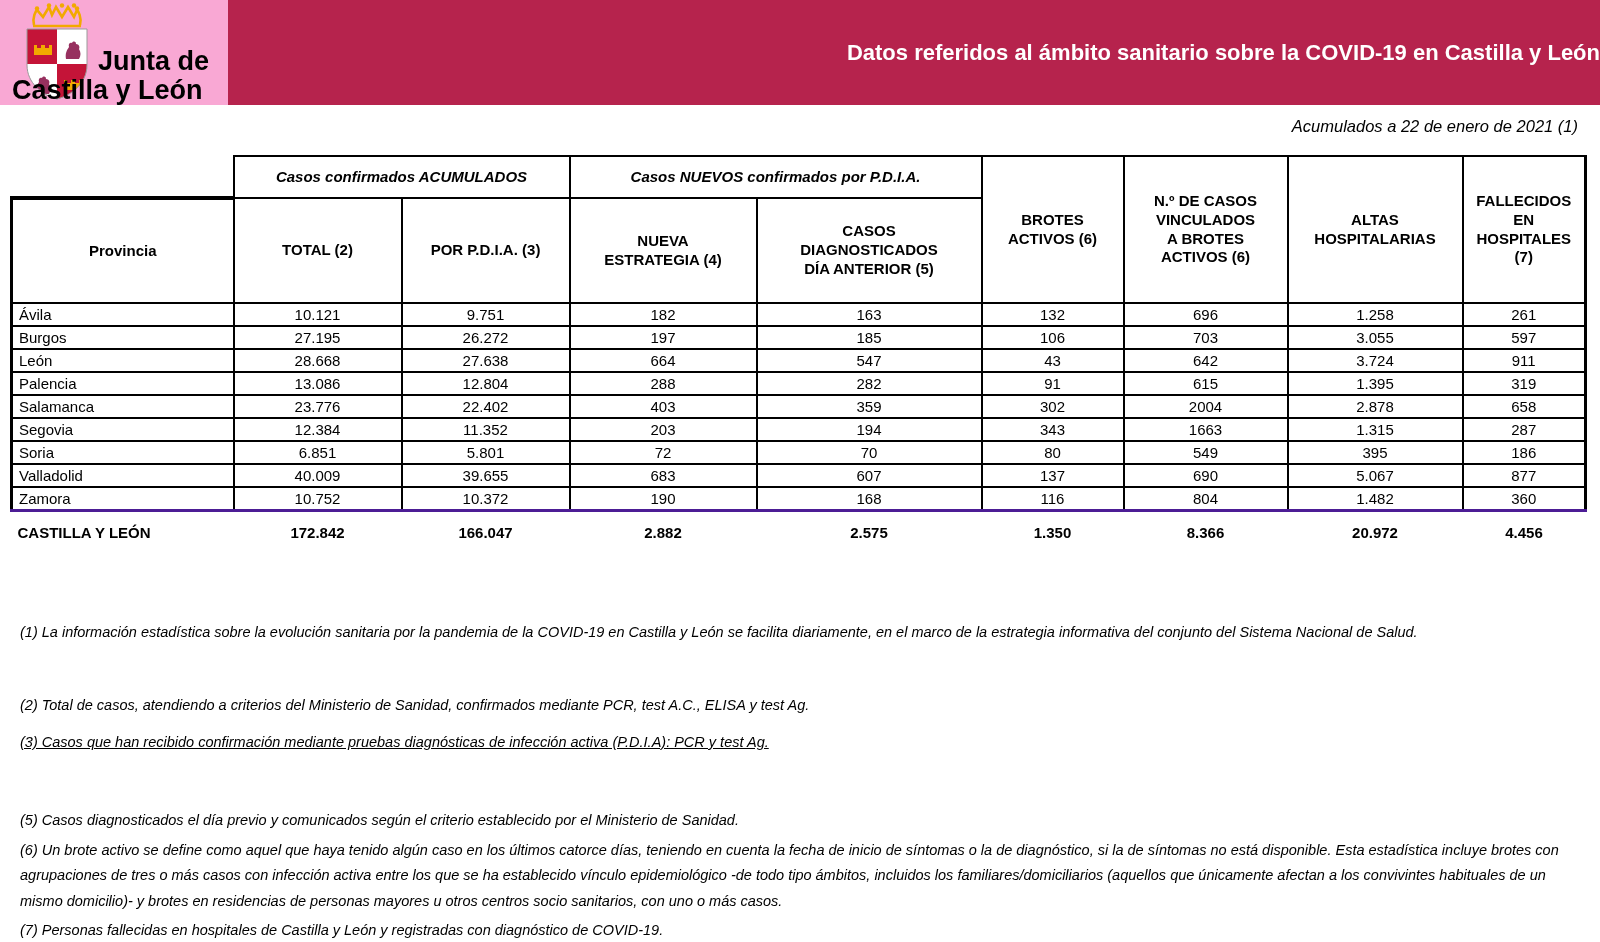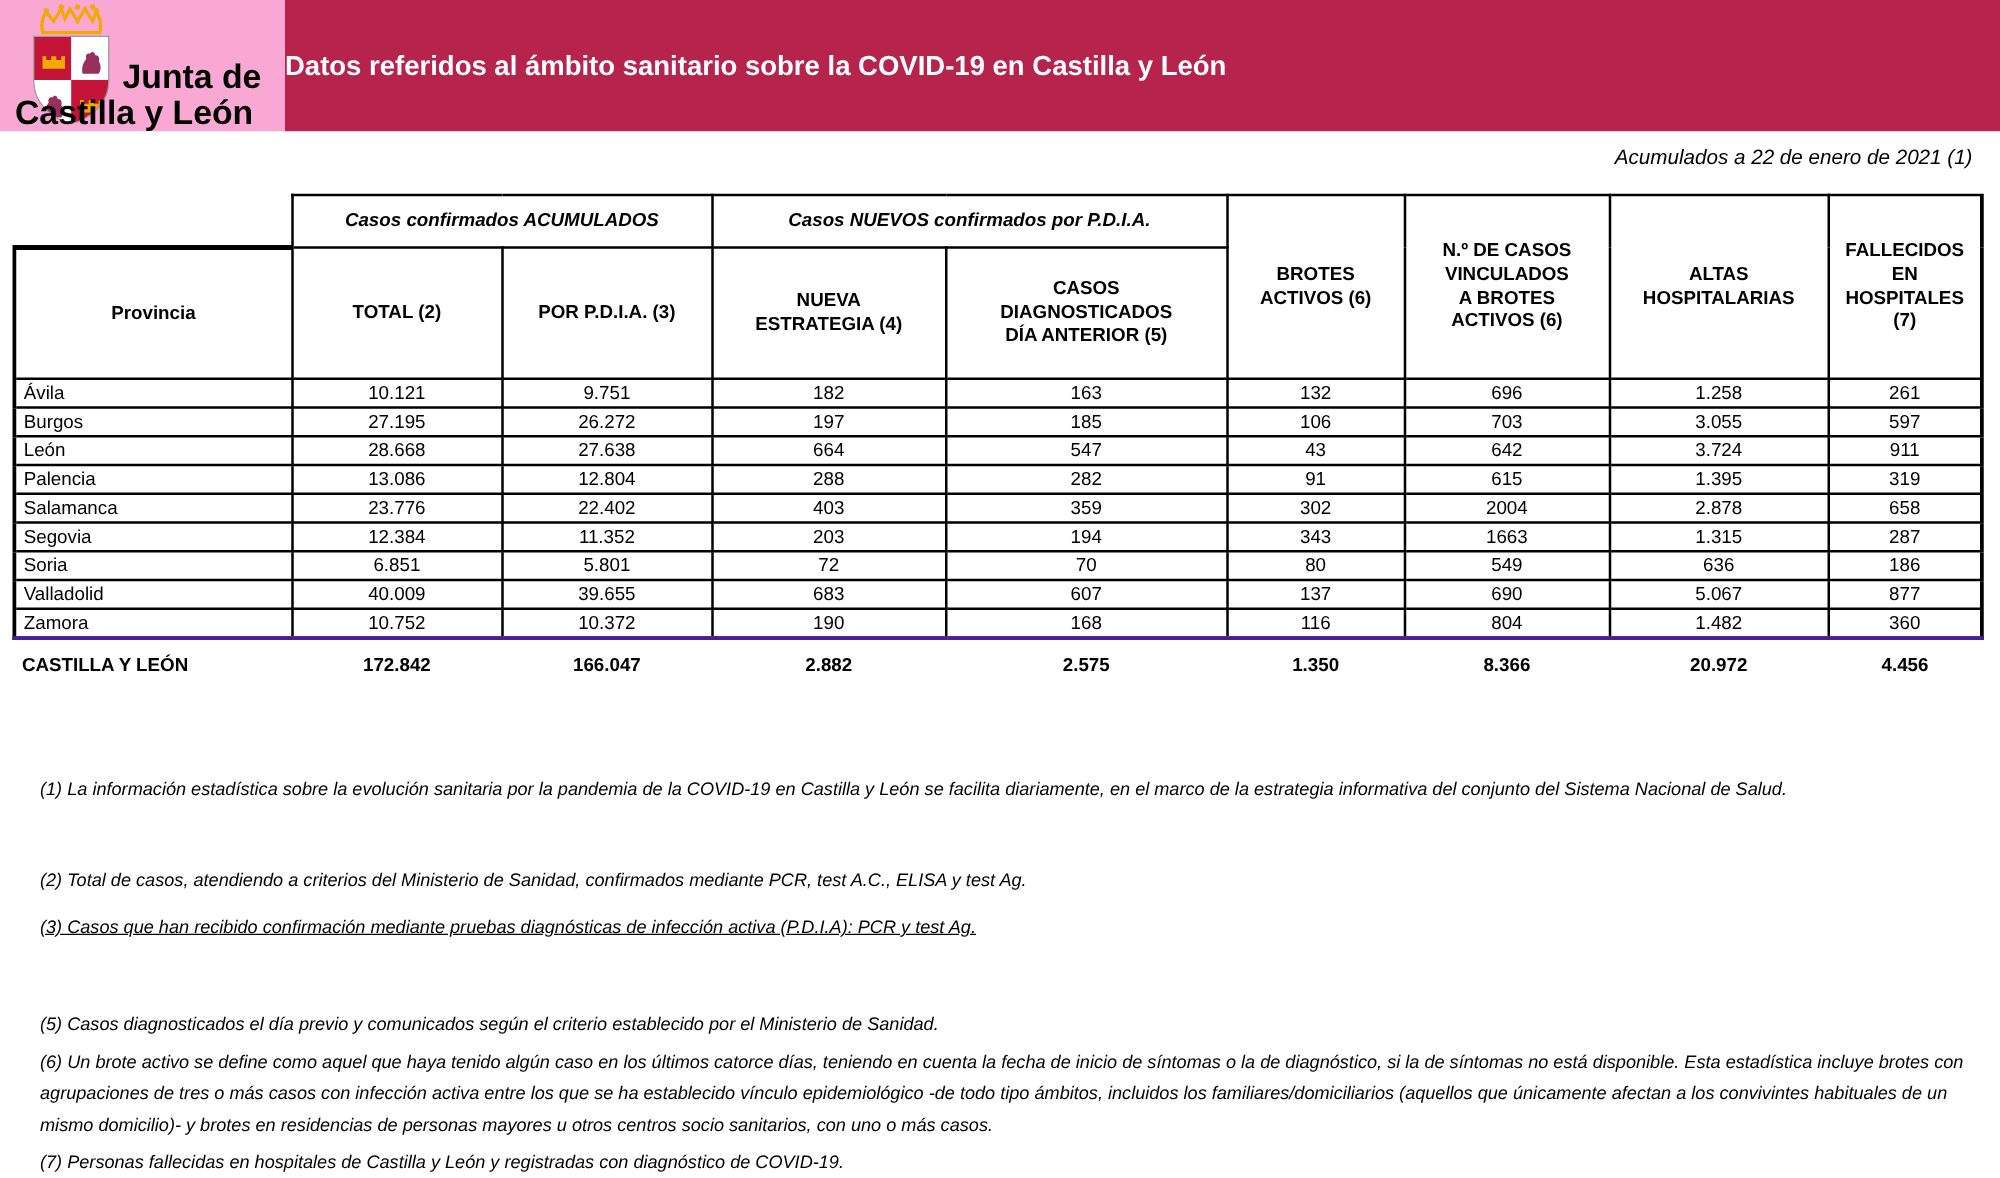--- a/index.html
+++ b/index.html
@@ -4,21 +4,21 @@
 <style>
   * { margin: 0; padding: 0; box-sizing: border-box; }
   html, body { width: 1600px; height: 942px; background: #ffffff; font-family: "Liberation Sans", sans-serif; color: #000; overflow: hidden; }
   .page { position: relative; width: 1600px; height: 942px; }
 
   
   .logo-block { position: absolute; left: 0; top: 0; width: 228px; height: 105px; background: #f9a8d4; }
   .logo-svg { position: absolute; left: 16px; top: 3px; }
   .logo-text1 { position: absolute; left: 98px; top: 46px; font-size: 27px; font-weight: bold; letter-spacing: 0px; }
   .logo-text2 { position: absolute; left: 12px; top: 75px; font-size: 27px; font-weight: bold; }
-  .banner { position: absolute; left: 228px; top: 0; width: 1372px; height: 105px; display: flex; align-items: center; justify-content: flex-start; }
+  .banner { position: absolute; left: 228px; top: 0; width: 1372px; height: 105px; display: flex; align-items: center; justify-content: flex-end; }
   .banner-title { color: #ffffff; font-size: 22px; font-weight: bold; }
 
   .date-note { position: absolute; top: 117px; right: 22px; font-style: italic; font-size: 16.5px; }
 
   
   table.main { position: absolute; left: 10px; top: 155px; border-collapse: collapse; table-layout: fixed; }
   table.main th, table.main td { font-size: 15px; vertical-align: middle; }
   thead th { border: 2px solid #000; font-weight: bold; text-align: center; white-space: pre-line; line-height: 1.25; }
   th.grp { height: 42px; font-size: 15.5px; font-style: italic; }
   th.spacer { border: none; background: transparent; }
@@ -26,21 +26,21 @@
   th.prov-h { border-top: 4px solid #000; border-left: 3px solid #000; }
   .br { border-right: 3px solid #000 !important; }
   tbody td { border: 2px solid #000; height: 23px; text-align: center; padding: 0 4px; }
   tbody td.prov { text-align: left; padding-left: 6px; border-left: 3px solid #000; }
   tbody tr:last-child td { border-bottom: 3px solid #4c1d95; }
   tbody td:last-child { border-right: 3px solid #000; }
   tfoot td { border: none; font-weight: bold; font-size: 17px; text-align: center; padding-top: 10px; height: 34px; }
   tfoot td.prov { text-align: left; padding-left: 6px; }
 
   
-  .footnote { position: absolute; left: 32px; right: 16px; font-style: italic; font-size: 14.5px; line-height: 1.75; }
+  .footnote { position: absolute; left: 20px; right: 16px; font-style: italic; font-size: 14.5px; line-height: 1.75; }
   .fn1 { top: 620px; } .fn2 { top: 693px; } .fn3 { top: 730px; text-decoration: underline; } .fn4 { top: 758px; }
   .fn5 { top: 808px; } .fn6 { top: 838px; } .fn7 { top: 918px; }
 </style>
 </head>
 <body>
 
 <div class="page">
 
   <div class="logo-block">
     <svg class="logo-svg" width="80" height="100" viewBox="0 0 80 100">
@@ -199,21 +199,21 @@
         <td>287</td>
       </tr>
       <tr>
         <td class="prov">Soria</td>
         <td>6.851</td>
         <td>5.801</td>
         <td>72</td>
         <td>70</td>
         <td>80</td>
         <td>549</td>
-        <td>636</td>
+        <td>395</td>
         <td>186</td>
       </tr>
       <tr>
         <td class="prov">Valladolid</td>
         <td>40.009</td>
         <td>39.655</td>
         <td>683</td>
         <td>607</td>
         <td>137</td>
         <td>690</td>

